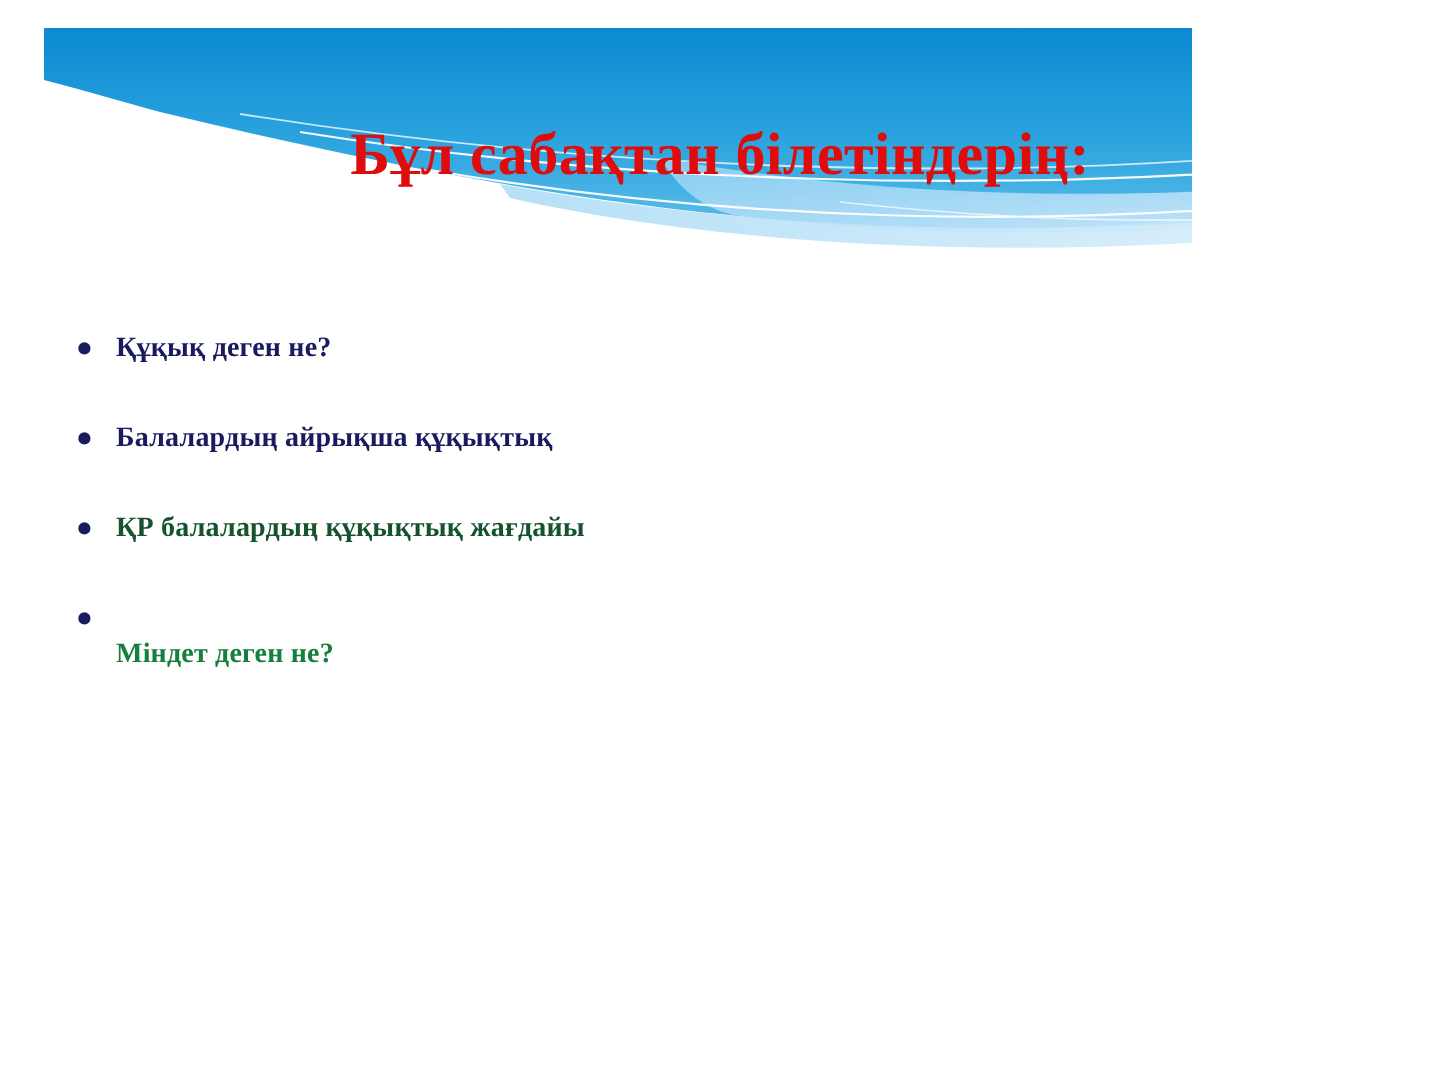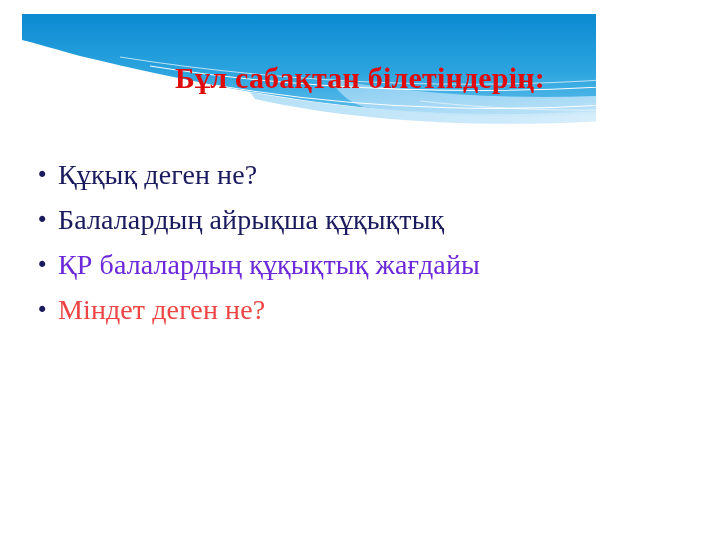--- a/index.html
+++ b/index.html
@@ -71,22 +71,22 @@
   .bullet-marker {
     flex: 0 0 auto;
     width: 22px;
     font-size: 21px;
     line-height: 30px;
     text-align: left;
     font-family: "DejaVu Sans", sans-serif;
   }
   .bullet-text {
     flex: 1 1 auto;
-    font-size: 28px;
-    font-weight: normal;
+    font-size: 14px;
+    font-weight: bold;
     line-height: 30px;
     letter-spacing: 0.1px;
     white-space: nowrap;
   }
 </style>
 </head>
 <body>
 
 <div id="slide" style="background: rgb(255, 255, 255);">
 
@@ -141,21 +141,21 @@
     <li class="bullet-row">
       <span class="bullet-marker" style="color: rgb(26, 26, 94);">•</span>
       <span class="bullet-text" style="color: rgb(26, 26, 94);">Құқық деген не?</span>
     </li>
     <li class="bullet-row">
       <span class="bullet-marker" style="color: rgb(26, 26, 94);">•</span>
       <span class="bullet-text" style="color: rgb(26, 26, 94);">Балалардың айрықша құқықтық</span>
     </li>
     <li class="bullet-row">
       <span class="bullet-marker" style="color: rgb(26, 26, 94);">•</span>
-      <span class="bullet-text" style="color: #6d28d9;">ҚР балалардың құқықтық жағдайы</span>
+      <span class="bullet-text" style="color: #14532d;">ҚР балалардың құқықтық жағдайы</span>
     </li>
     <li class="bullet-row">
       <span class="bullet-marker" style="color: rgb(26, 26, 94);">•</span>
-      <span class="bullet-text" style="color: #ef4444;">Міндет деген не?</span>
+      <span class="bullet-text" style="color: #15803d; margin-top: 18px;">Міндет деген не?</span>
     </li>
   </ul>
 
 </div>
 
 </body></html>

